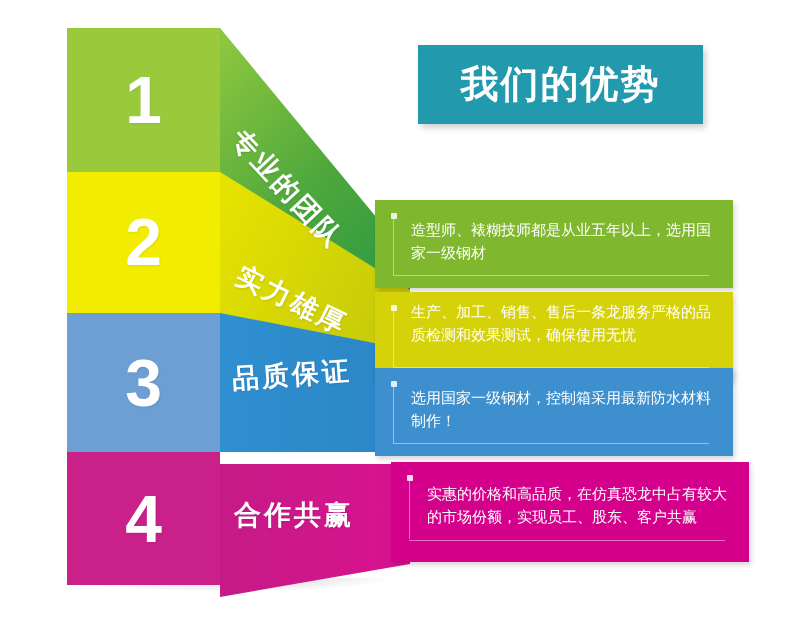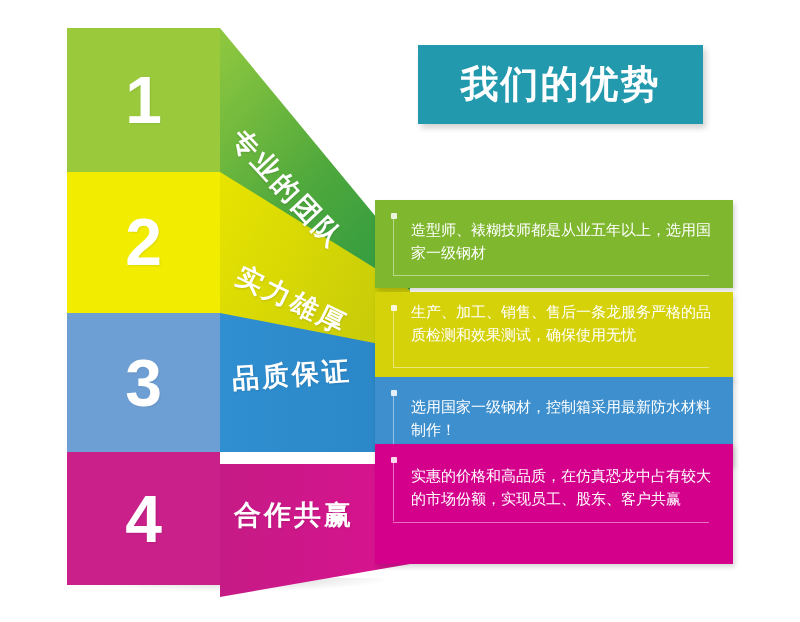--- a/index.html
+++ b/index.html
@@ -161,27 +161,27 @@
     <span class="panel-text" style="top:18px;">造型师、裱糊技师都是从业五年以上，选用国家一级钢材</span>
   </div>
 
   <div class="panel" style="top:292px;height:88px;background:#d6d20a;">
     <span class="marker-dot"></span>
     <span class="marker-line" style="height:56px;"></span>
     <span class="marker-foot" style="top:75px;width:316px;"></span>
     <span class="panel-text" style="top:8px;">生产、加工、销售、售后一条龙服务严格的品质检测和效果测试，确保使用无忧</span>
   </div>
 
-  <div class="panel" style="top:377px;height:88px;background:#3d8fce;">
+  <div class="panel" style="top:368px;height:88px;background:#3d8fce;">
     <span class="marker-dot"></span>
     <span class="marker-line" style="height:56px;"></span>
     <span class="marker-foot" style="top:75px;width:316px;"></span>
     <span class="panel-text" style="top:18px;">选用国家一级钢材，控制箱采用最新防水材料制作！</span>
   </div>
 
-  <div class="panel" style="top:444px;height:120px;background:#d4008c;">
+  <div class="panel" style="top:462px;height:100px;background:#d4008c;margin-left:16px;">
     <span class="marker-dot"></span>
     <span class="marker-line" style="height:58px;"></span>
     <span class="marker-foot" style="top:78px;width:316px;"></span>
     <span class="panel-text" style="top:20px;">实惠的价格和高品质，在仿真恐龙中占有较大的市场份额，实现员工、股东、客户共赢</span>
   </div>
 
 </div>
 
 </body></html>

